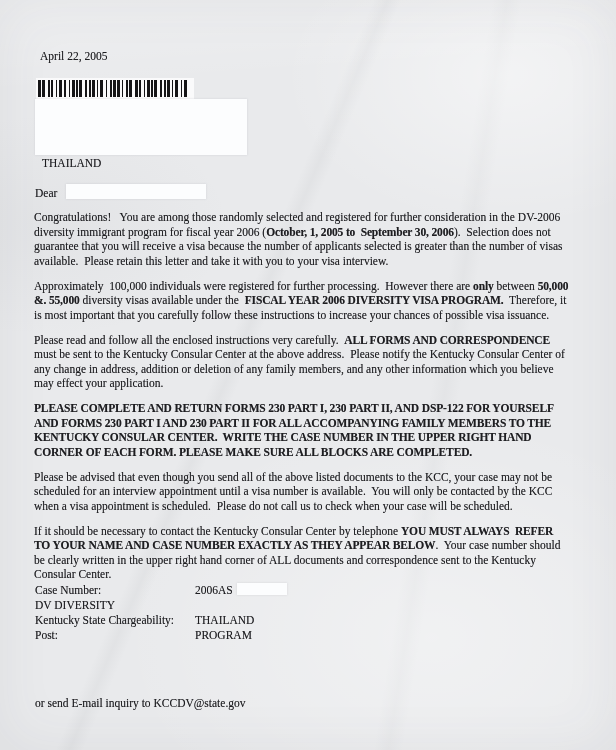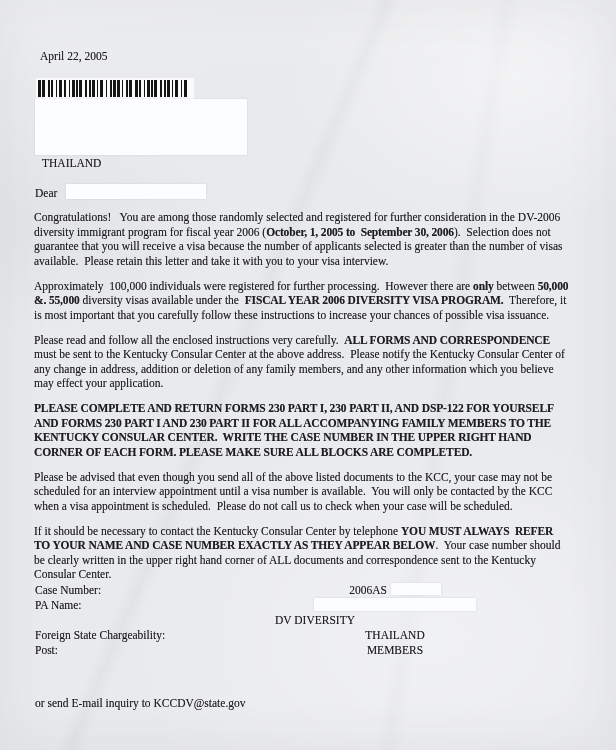--- a/index.html
+++ b/index.html
@@ -33,21 +33,21 @@
   .country{left:42px;top:156px;}
   .dear{left:35px;top:186px;text-align:right;}
   .dear-box{left:66px;top:184px;width:140px;height:15px;}
   .body-block{left:34px;top:210px;width:582px;}
   .para{margin:0 0 10.5px 0;}
   .line{white-space:pre;}
   .seg.b{font-weight:700;letter-spacing:-0.15px;}
   .case-block{left:35px;top:583px;width:560px;font-size:11.5px;line-height:15px;}
   .case-row{display:flex;}
   .case-label{width:160px;flex:none;}
-  .case-value{flex:1;white-space:pre;text-align:center;}
+  .case-value{flex:1;white-space:pre;}
   .redact-suffix{display:inline-block;width:50px;height:12px;margin-left:4px;vertical-align:-1px;}
   .redact-pa{display:inline-block;width:162px;height:13px;vertical-align:-2px;}
   .footer-block{left:35px;top:665px;font-size:11.5px;line-height:15.5px;white-space:pre;
                 text-shadow:0 0 0.6px rgba(25,25,30,0.45);}
   .case-block{text-shadow:0 0 0.6px rgba(25,25,30,0.45);}
 </style>
 </head>
 <body>
 
 <div class="paper" style="color: rgb(30, 30, 33);">
@@ -103,33 +103,29 @@
   <div class="abs redact dear-box" style="background: rgb(252, 253, 254);"></div>
 
   <div class="abs txt body-block"><div class="para"><div class="line"><span class="seg">Congratulations!   You are among those randomly selected and registered for further consideration in the DV-2006</span></div><div class="line"><span class="seg">diversity immigrant program for fiscal year 2006 (</span><span class="seg b">October, 1, 2005 to  September 30, 2006</span><span class="seg">).  Selection does not</span></div><div class="line"><span class="seg">guarantee that you will receive a visa because the number of applicants selected is greater than the number of visas</span></div><div class="line"><span class="seg">available.  Please retain this letter and take it with you to your visa interview.</span></div></div><div class="para"><div class="line"><span class="seg">Approximately  100,000 individuals were registered for further processing.  However there are </span><span class="seg b">only</span><span class="seg"> between </span><span class="seg b">50,000</span></div><div class="line"><span class="seg b">&amp;. 55,000</span><span class="seg"> diversity visas available under the  </span><span class="seg b">FISCAL YEAR 2006 DIVERSITY VISA PROGRAM.</span><span class="seg">  Therefore, it</span></div><div class="line"><span class="seg">is most important that you carefully follow these instructions to increase your chances of possible visa issuance.</span></div></div><div class="para"><div class="line"><span class="seg">Please read and follow all the enclosed instructions very carefully.  </span><span class="seg b">ALL FORMS AND CORRESPONDENCE</span></div><div class="line"><span class="seg">must be sent to the Kentucky Consular Center at the above address.  Please notify the Kentucky Consular Center of</span></div><div class="line"><span class="seg">any change in address, addition or deletion of any family members, and any other information which you believe</span></div><div class="line"><span class="seg">may effect your application.</span></div></div><div class="para"><div class="line"><span class="seg b">PLEASE COMPLETE AND RETURN FORMS 230 PART I, 230 PART II, AND DSP-122 FOR YOURSELF</span></div><div class="line"><span class="seg b">AND FORMS 230 PART I AND 230 PART II FOR ALL ACCOMPANYING FAMILY MEMBERS TO THE</span></div><div class="line"><span class="seg b">KENTUCKY CONSULAR CENTER.  WRITE THE CASE NUMBER IN THE UPPER RIGHT HAND</span></div><div class="line"><span class="seg b">CORNER OF EACH FORM. PLEASE MAKE SURE ALL BLOCKS ARE COMPLETED.</span></div></div><div class="para"><div class="line"><span class="seg">Please be advised that even though you send all of the above listed documents to the KCC, your case may not be</span></div><div class="line"><span class="seg">scheduled for an interview appointment until a visa number is available.  You will only be contacted by the KCC</span></div><div class="line"><span class="seg">when a visa appointment is scheduled.  Please do not call us to check when your case will be scheduled.</span></div></div><div class="para"><div class="line"><span class="seg">If it should be necessary to contact the Kentucky Consular Center by telephone </span><span class="seg b">YOU MUST ALWAYS  REFER</span></div><div class="line"><span class="seg b">TO YOUR NAME AND CASE NUMBER EXACTLY AS THEY APPEAR BELOW</span><span class="seg">.  Your case number should</span></div><div class="line"><span class="seg">be clearly written in the upper right hand corner of ALL documents and correspondence sent to the Kentucky</span></div><div class="line"><span class="seg">Consular Center.</span></div></div></div>
 
   <div class="abs case-block">
       <div class="case-row">
         <span class="case-label">Case Number:</span>
         <span class="case-value">2006AS<span class="redact redact-suffix" style="background: rgb(252, 253, 254);"></span></span>
       </div>
       <div class="case-row">
-        <span class="case-label">PA Name:</span>
-        <span class="case-value"><span class="redact redact-pa" style="background: rgb(252, 253, 254);"></span></span>
-      </div>
-      <div class="case-row">
         <span class="case-value">DV DIVERSITY</span>
       </div>
       <div class="case-row">
-        <span class="case-label">Foreign State Chargeability:</span>
+        <span class="case-label">Kentucky State Chargeability:</span>
         <span class="case-value">THAILAND</span>
       </div>
       <div class="case-row">
         <span class="case-label">Post:</span>
-        <span class="case-value">MEMBERS</span>
+        <span class="case-value">PROGRAM</span>
       </div>
     </div>
 
   <div class="abs footer-block">
     <div>or send E-mail inquiry to KCCDV@state.gov</div>
   </div>
 
 </div>
 
 </body></html>

